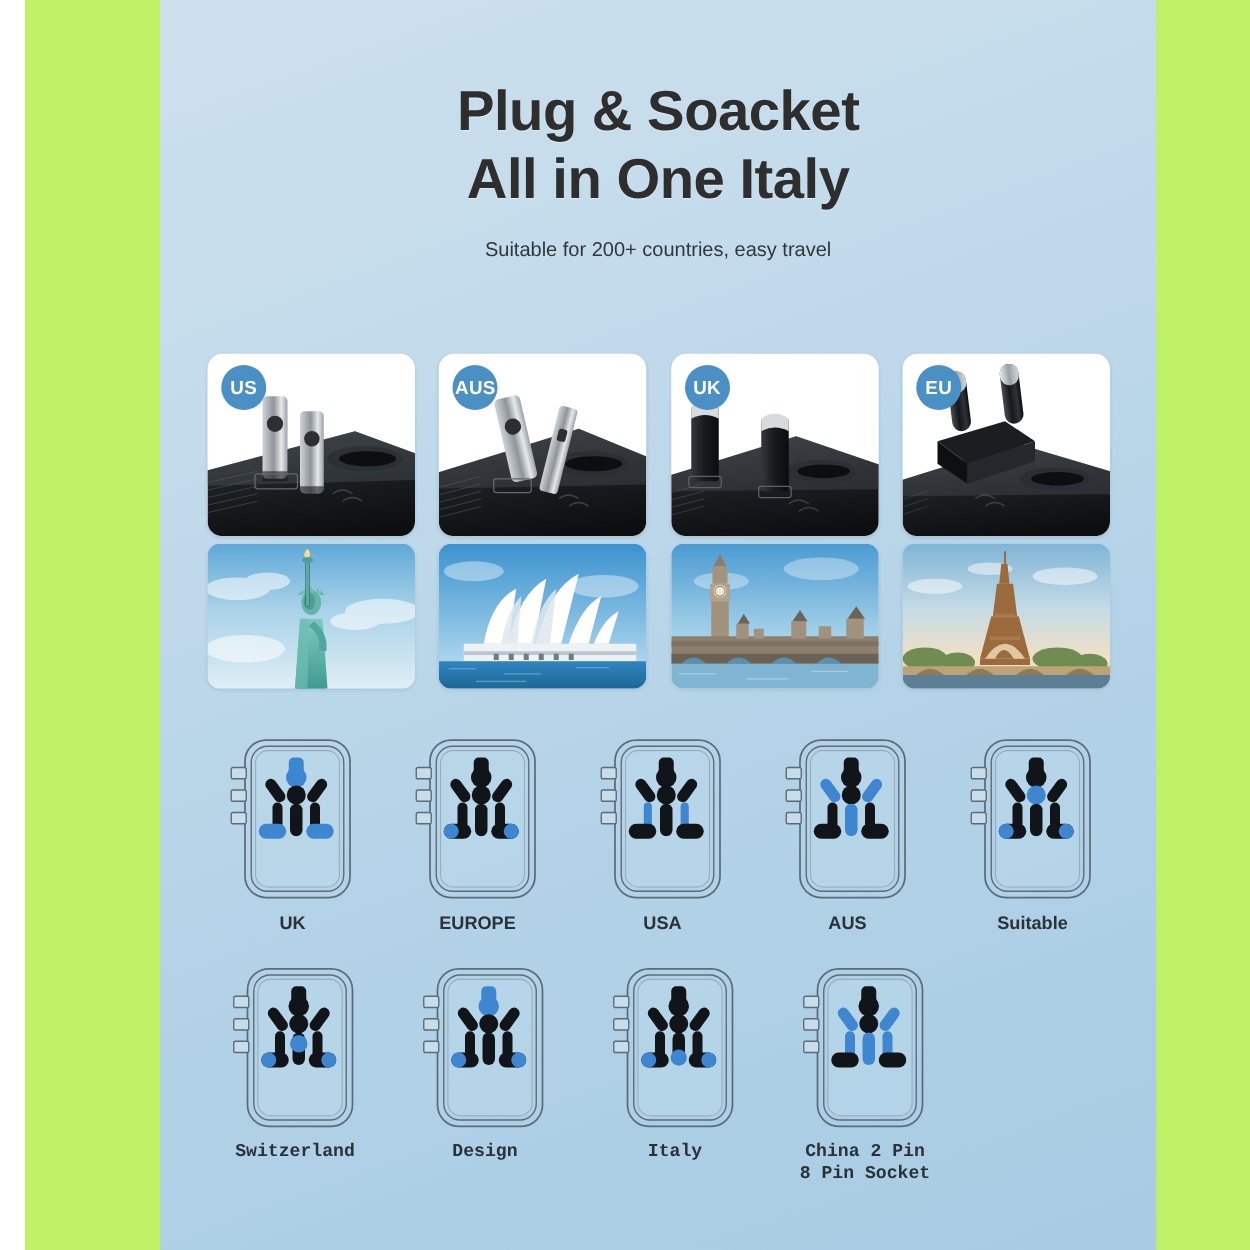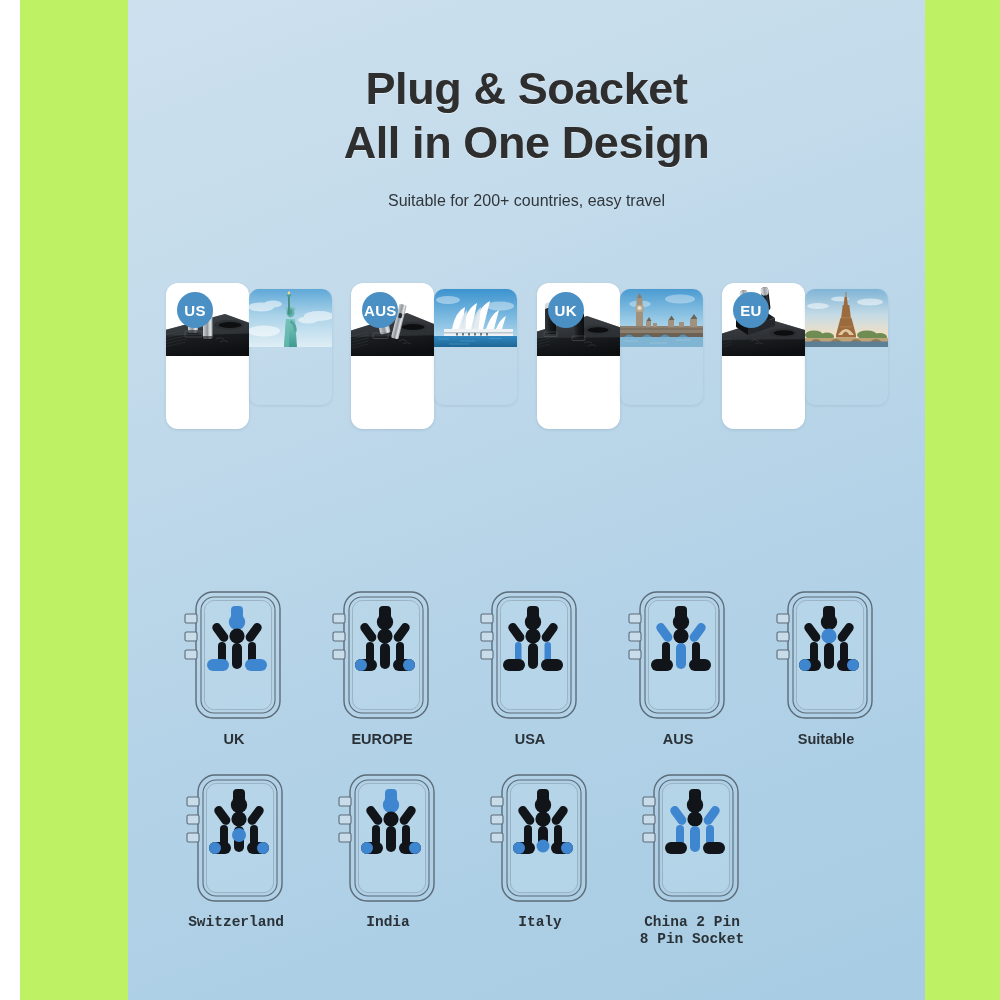--- a/index.html
+++ b/index.html
@@ -66,20 +66,21 @@
     top: 283px;
     width: 722px;
     height: 268px;
     display: flex;
     justify-content: space-between;
   }
   .photo-col {
     width: 166px;
     height: 268px;
     display: flex;
+    flex-direction: column;
   }
   .plug-card {
     position: relative;
     width: 166px;
     height: 146px;
     background: #ffffff;
     border-radius: 12px;
     overflow: hidden;
     box-shadow: 0 1px 3px rgba(40,70,95,0.14);
   }
@@ -154,21 +155,21 @@
 </style>
 </head>
 <body>
 
 <div id="page">
 
   <div class="backdrop"></div>
 
   <div class="headline">
     <span class="line">Plug &amp; Soacket</span>
-    <span class="line">All in One Design</span>
+    <span class="line">All in One Italy</span>
     <span class="subtitle">Suitable for 200+ countries, easy travel</span>
   </div>
 
   <div class="photo-row">
 
     <div class="photo-col">
       <div class="plug-card">
         <div class="badge">US</div>
         <svg class="plug-art" viewBox="0 0 166 146" preserveAspectRatio="xMidYMid slice">
           <defs>
@@ -749,21 +750,21 @@
             <circle cx="55" cy="48" r="7.6" fill="#111418"></circle>
             <rect x="36" y="54" width="8" height="21" rx="4" fill="#111418"></rect>
             <rect x="66" y="54" width="8" height="21" rx="4" fill="#111418"></rect>
             <rect x="50" y="55" width="10" height="26" rx="5" fill="#111418"></rect>
             <rect x="25" y="71" width="22" height="12" rx="6" fill="#111418"></rect>
             <circle cx="31" cy="77" r="6" fill="#3f86d1"></circle>
             <rect x="63" y="71" width="22" height="12" rx="6" fill="#111418"></rect>
             <circle cx="79" cy="77" r="6" fill="#3f86d1"></circle>
           </g>
         </svg>
-        <div class="socket-label">India</div>
+        <div class="socket-label">Design</div>
       </div>
 
       <div class="socket-cell">
         <svg width="104" height="134" viewBox="0 0 104 134">
           <g fill="none" stroke="#5c6b78" stroke-width="1.4">
             <rect x="14" y="4" width="84" height="126" rx="17"></rect>
             <rect x="19" y="9" width="74" height="116" rx="13" stroke-width="1.1"></rect>
             <rect x="22.5" y="12.5" width="67" height="109" rx="10" stroke-width="0.9" stroke="#8ea3b3"></rect>
           </g>
           <rect x="22.5" y="12.5" width="67" height="109" rx="10" fill="#bcd9ec" opacity="0.45"></rect>

